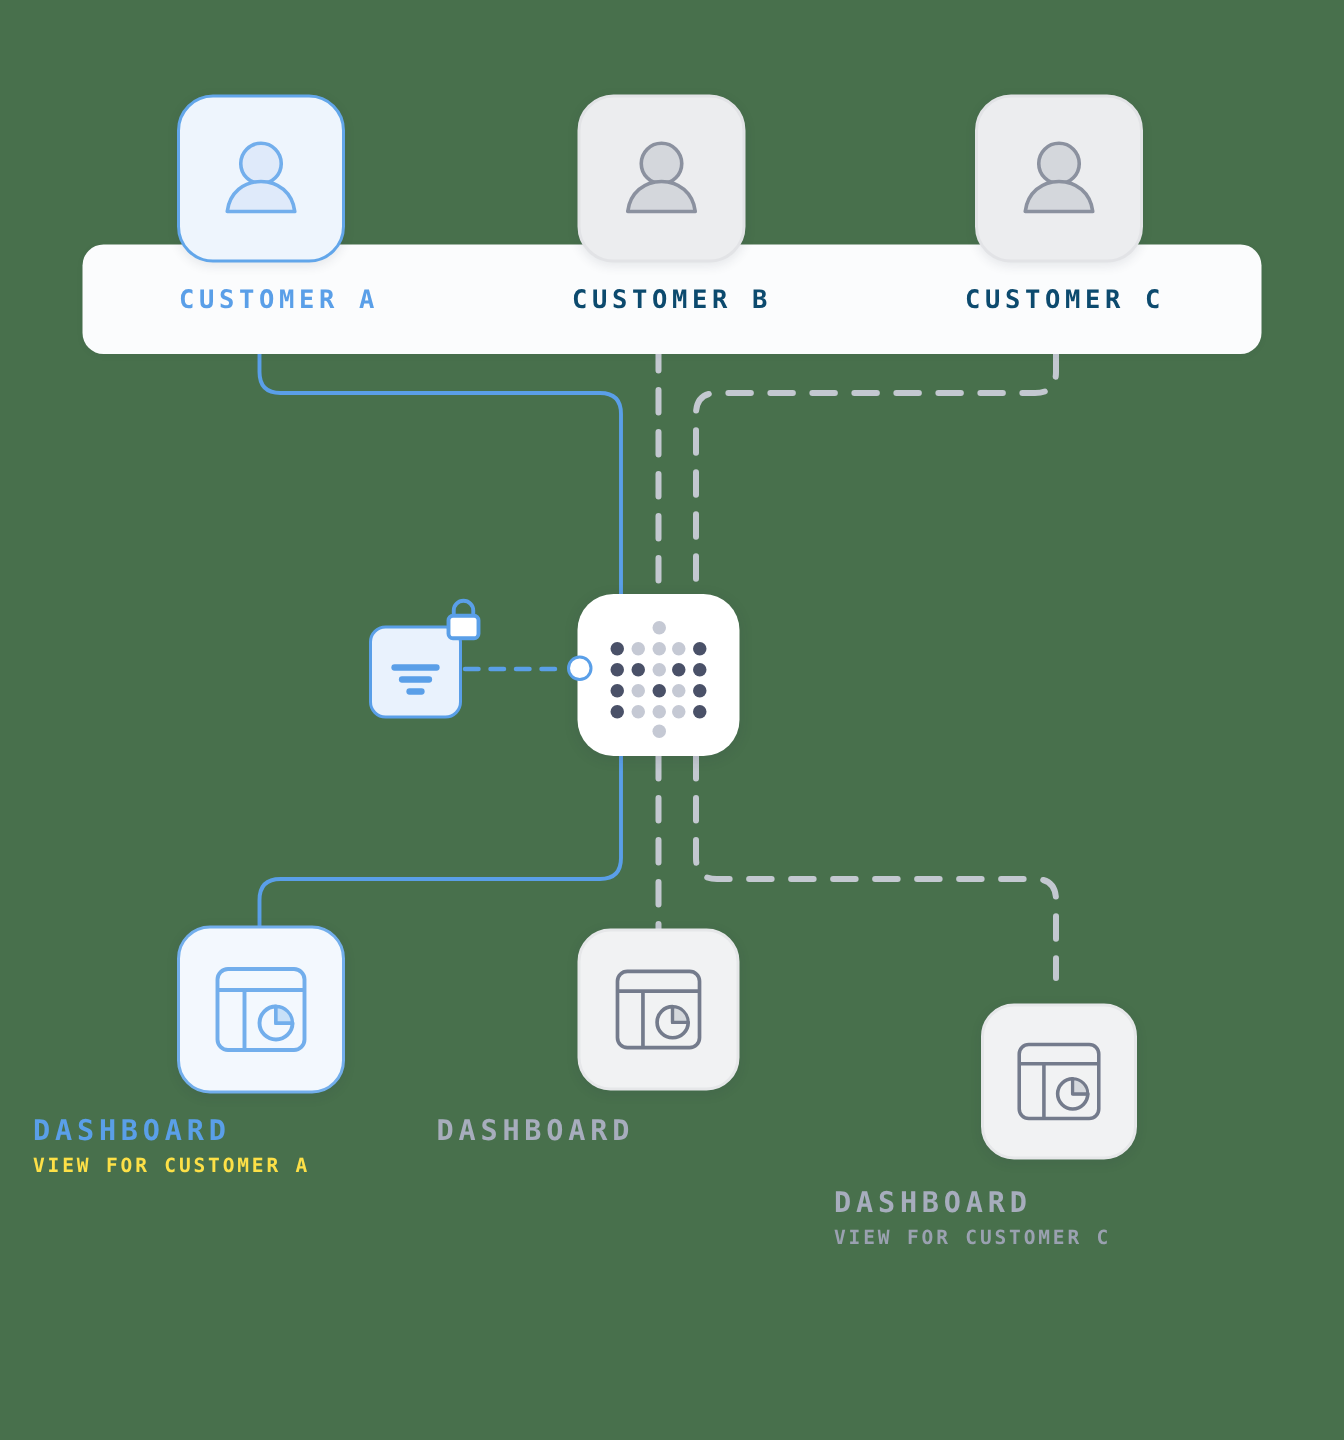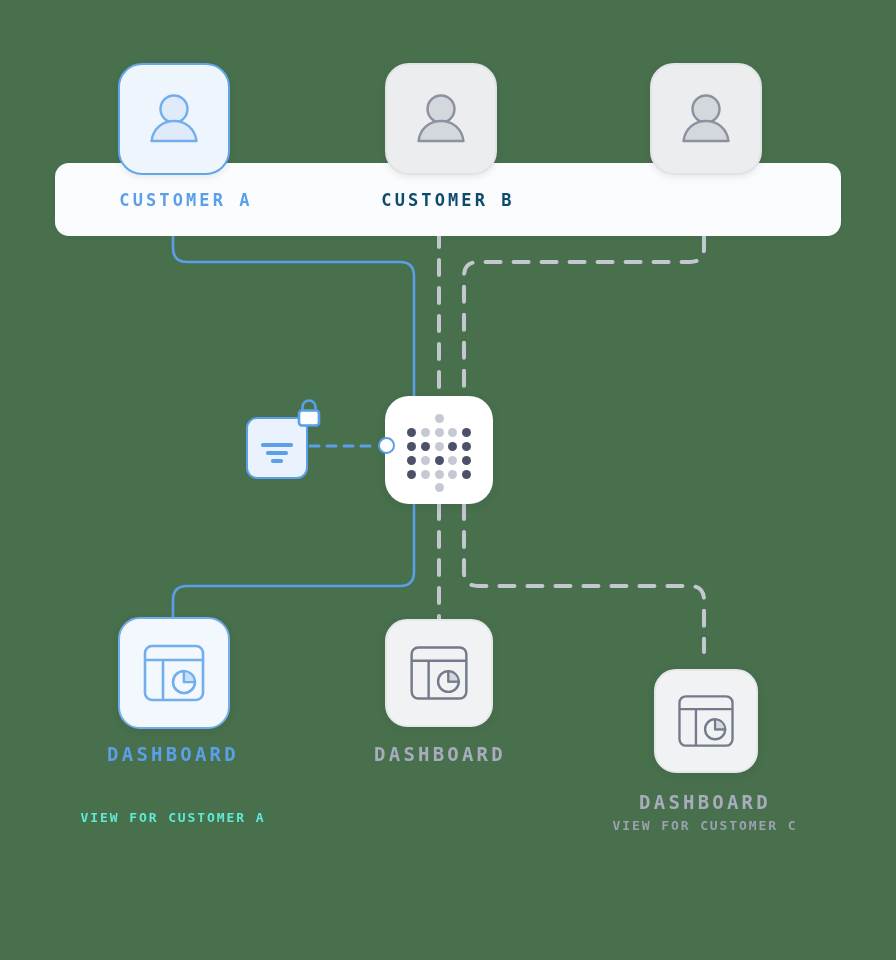--- a/index.html
+++ b/index.html
@@ -152,39 +152,39 @@
     border: 2px solid #72aeec;
   }
   .dash-tile.muted {
     background: #f1f2f3;
     border: 2px solid #e6e7e9;
   }
 
   
   .caption {
     position: absolute;
-    text-align: center;
+    text-align: left;
     white-space: nowrap;
   }
   .caption .title {
     display: block;
     font-size: 19px;
     font-weight: bold;
     letter-spacing: 3.2px;
     line-height: 25px;
   }
   .caption .sub {
     display: block;
     font-size: 13px;
     font-weight: bold;
     letter-spacing: 1.9px;
     line-height: 22px;
   }
   .caption.accent .title { color: #5a9fe8; }
-  .caption.accent .sub   { color: #5eead4; margin-top: 40px; }
+  .caption.accent .sub   { color: #fde047; }
   .caption.muted .title  { color: #a7adbd; }
   .caption.muted .sub    { color: #9aa1b0; }
 </style>
 </head>
 <body style="background: rgb(72, 112, 76);">
 
 <div id="stage">
 
   <svg id="wires" viewBox="0 0 896 960" width="896" height="960">
     <defs></defs>
@@ -204,20 +204,23 @@
     <path d="M310 446 L376 446" fill="none" stroke="#5a9fe8" stroke-width="3" stroke-linecap="round" stroke-dasharray="9 8"></path>
   </svg>
 
   <div class="customer-bar">
     <div class="customer-col" style="left:0px;">
       <span class="cust-label accent">CUSTOMER A</span>
     </div>
     <div class="customer-col" style="left:262px;">
       <span class="cust-label muted">CUSTOMER B</span>
     </div>
+    <div class="customer-col" style="left:524px;">
+      <span class="cust-label muted">CUSTOMER C</span>
+    </div>
   </div>
 
   <div class="avatar-tile accent" style="left:118px; top:63px;">
     <svg width="62" height="62" viewBox="0 0 62 62">
       <circle cx="31" cy="21" r="13.5" fill="#dfeafa" stroke="#72aeec" stroke-width="2.4"></circle>
       <path d="M8.5 53 C10 40.5 19.5 33 31 33 C42.5 33 52 40.5 53.5 53 Z" fill="#dfeafa" stroke="#72aeec" stroke-width="2.4" stroke-linejoin="round"></path>
     </svg>
   </div>
 
   <div class="avatar-tile muted" style="left:385px; top:63px;">

